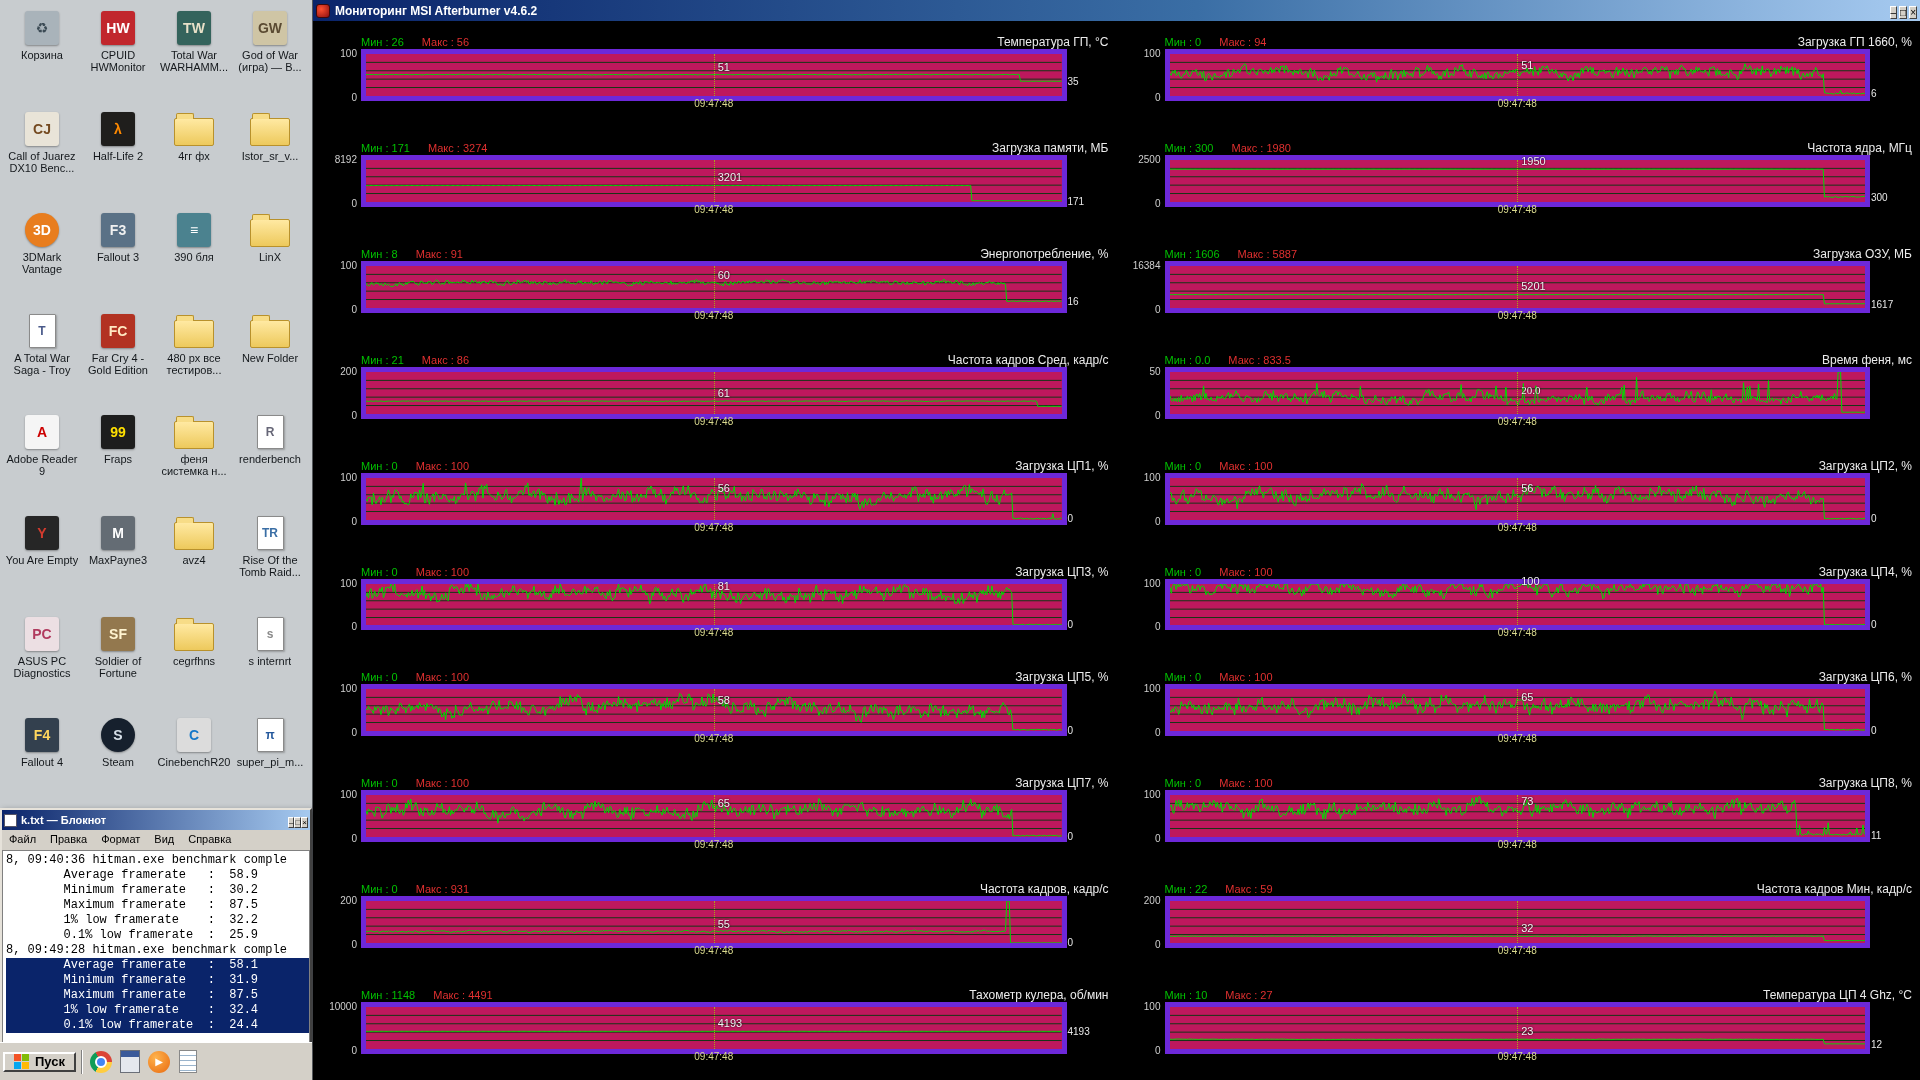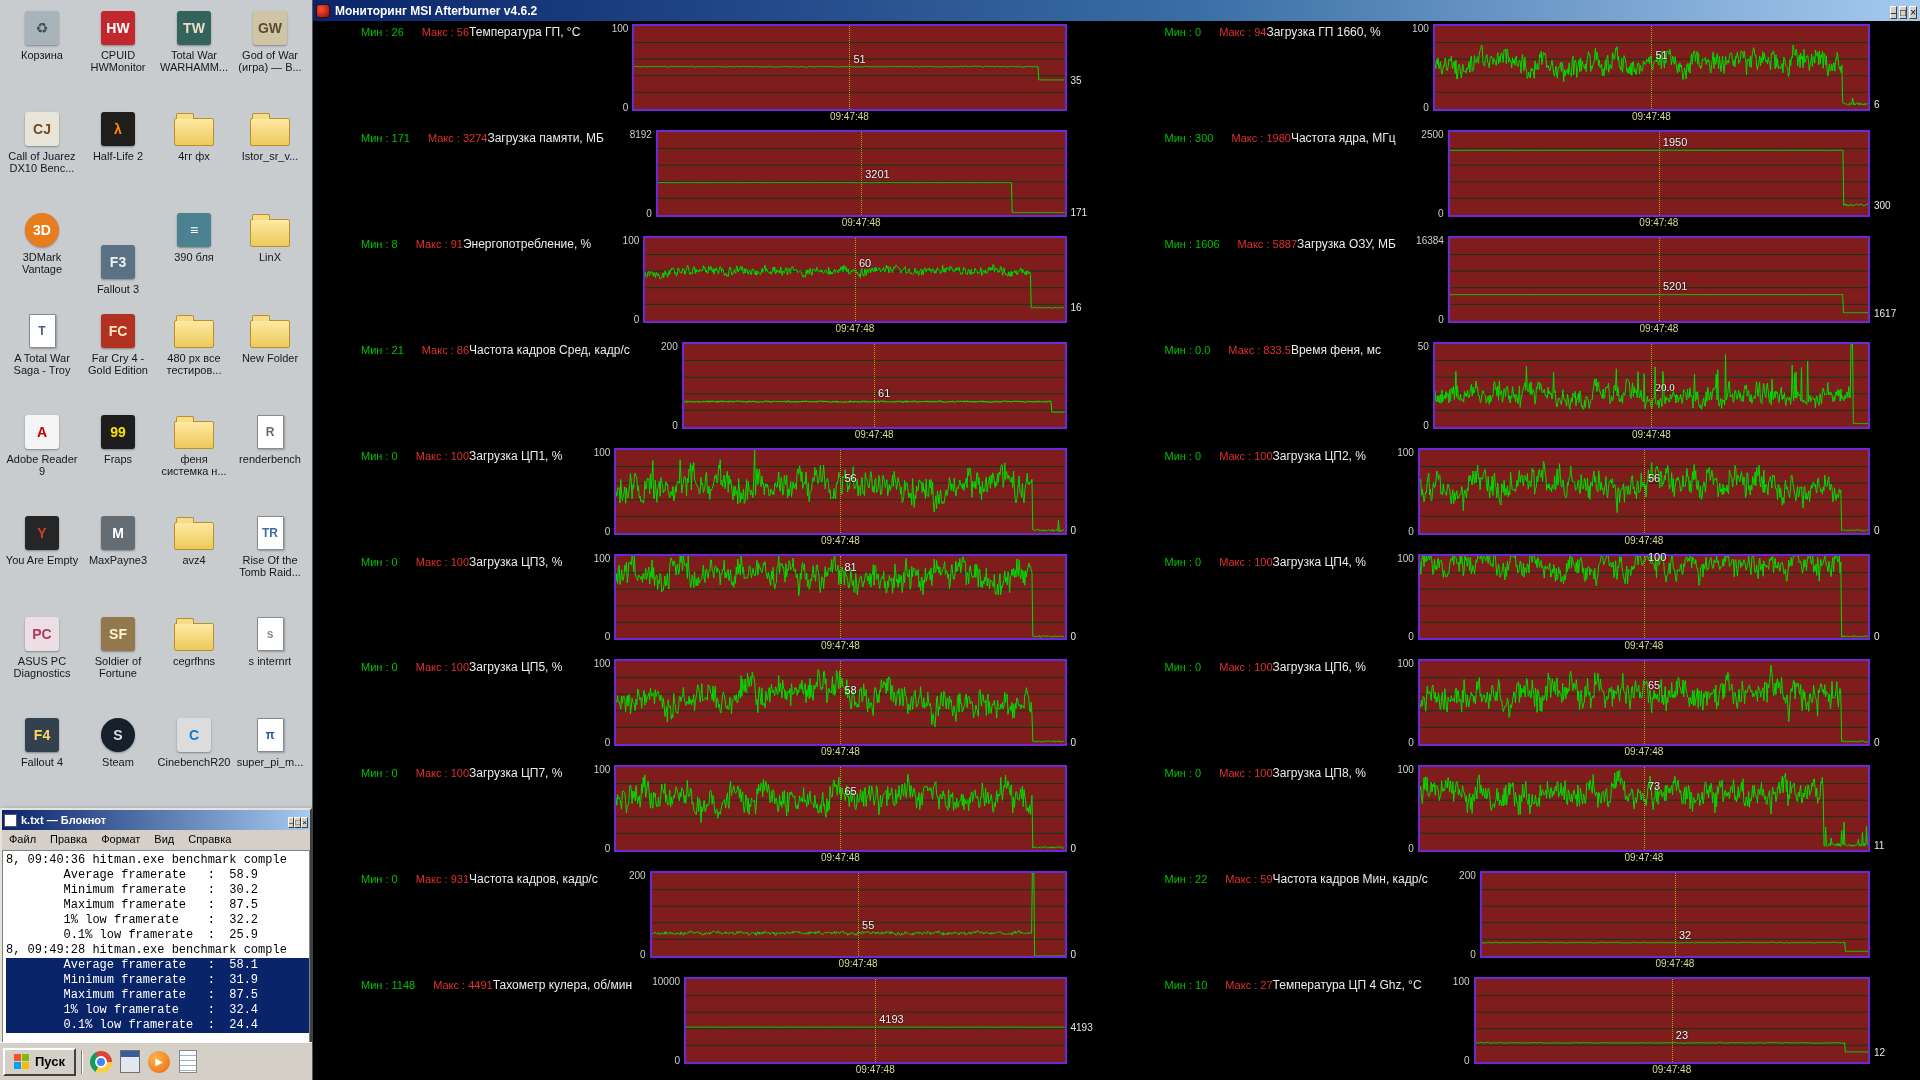--- a/index.html
+++ b/index.html
@@ -30,27 +30,27 @@
     display:flex;align-items:center;padding:0 3px;gap:5px}
   .abicon{width:14px;height:14px;border-radius:3px;
     background:radial-gradient(circle at 35% 35%,#ff5030,#8d0f0f);border:1px solid #40080a}
   .abname{color:#fff;font-weight:bold;font-size:12px;flex:1;white-space:nowrap}
   .wbtn{width:19px;height:16px;background:#d4d0c8;border:1px solid;
     border-color:#fff #404040 #404040 #fff;font-size:10px;line-height:13px;
     text-align:center;color:#000;margin-left:2px;cursor:default}
   .abbody{display:flex;height:calc(100% - 21px)}
   .abcol{flex:1;display:flex;flex-direction:column;min-width:0}
 
-  .panel{flex:1;position:relative;display:flex;flex-direction:row;padding:2px 2px;min-height:0}
+  .panel{flex:1;position:relative;display:flex;flex-direction:column;padding:12px 2px;min-height:0}
   .phead{height:15px;display:flex;align-items:baseline;font-size:11px;padding:2px 6px 0 46px}
   .pmax{margin-left:18px}
   .ptitle{margin-left:auto;color:#ececec;font-size:12px;white-space:nowrap}
   .pgraph{flex:1;position:relative;margin-bottom:1px;min-height:0}
   .plot{position:absolute;left:46px;right:48px;top:1px;bottom:13px;
-    border:2px solid #6d28d9;background:#7f1d1d}
+    border:5px solid #6d28d9;background:#be185d}
   .plot svg{position:absolute;left:0;top:0;width:100%;height:100%;display:block}
   .ytop{position:absolute;left:2px;top:0;width:40px;text-align:right;font-size:10px;color:#cfcfcf}
   .ybot{position:absolute;left:2px;bottom:11px;width:40px;text-align:right;font-size:10px;color:#cfcfcf}
   .cursor{position:absolute;left:50%;top:0;bottom:0;width:0;border-left:1px dotted #a8a818}
   .cval{position:absolute;left:calc(50% + 4px);font-size:11px;color:#f2f2f2;
     transform:translateY(-115%);text-shadow:0 0 2px #000;white-space:nowrap}
   .rval{position:absolute;right:-46px;width:44px;padding-left:4px;font-size:10px;
     color:#e8e8e8;transform:translateY(-50%);white-space:nowrap}
   .ptime{position:absolute;left:50%;bottom:-13px;transform:translateX(-50%);
     font-size:10px;color:#d9d98e;white-space:nowrap}
@@ -69,21 +69,21 @@
   .ntext{position:absolute;top:40px;left:0;right:0;bottom:0;background:#fff;
     border:1px solid #808080;border-bottom:none;
     font-family:"Liberation Mono","DejaVu Sans Mono",monospace;font-size:12px;line-height:15px;
     white-space:pre;overflow:hidden;padding:2px 0 0 3px;color:#000}
   .nline{min-height:15px}
   .nline.sel{background:#0a246a;color:#fff}
 
   
   #taskbar{position:absolute;left:0;bottom:0;width:312px;height:38px;background:#d4d0c8;
     border-top:1px solid #fff;display:flex;align-items:center;padding:0 3px;gap:5px}
-  #startbtn{height:28px;padding:0 9px;display:flex;align-items:center;gap:6px;background:#d4d0c8;
+  #startbtn{height:20px;padding:0 9px;display:flex;align-items:center;gap:6px;background:#d4d0c8;
     border:2px solid;border-color:#fff #404040 #404040 #fff;font-weight:bold;font-size:13px;
     font-family:inherit;cursor:default}
   .winflag{width:15px;height:15px;display:grid;grid-template-columns:7px 7px;grid-template-rows:7px 7px;gap:1px}
   .winflag i{display:block}
   .winflag i:nth-child(1){background:#f35325}
   .winflag i:nth-child(2){background:#81bc06}
   .winflag i:nth-child(3){background:#05a6f0}
   .winflag i:nth-child(4){background:#ffba08}
   .qsep{width:2px;height:24px;border-left:1px solid #808080;border-right:1px solid #fff}
   .ql{width:26px;height:26px;display:flex;align-items:center;justify-content:center}
@@ -134,21 +134,21 @@
       </div>
       <div class="dicon">
         <div class="fico"></div>
         <div class="dlabel">Istor_sr_v...</div>
       </div>
       <div class="dicon">
         <div class="aico round" style="background: rgb(232, 125, 30); color: rgb(255, 255, 255);">3D</div>
         <div class="dlabel">3DMark Vantage</div>
       </div>
       <div class="dicon">
-        <div class="aico" style="background: rgb(90, 113, 134); color: rgb(240, 240, 240); margin-top: 32px;">F3</div>
+        <div class="aico" style="background: rgb(90, 113, 134); color: rgb(240, 240, 240);">F3</div>
         <div class="dlabel">Fallout 3</div>
       </div>
       <div class="dicon">
         <div class="aico" style="background: rgb(75, 130, 143); color: rgb(255, 255, 255);">≡</div>
         <div class="dlabel">390 бля</div>
       </div>
       <div class="dicon">
         <div class="fico"></div>
         <div class="dlabel">LinX</div>
       </div>

